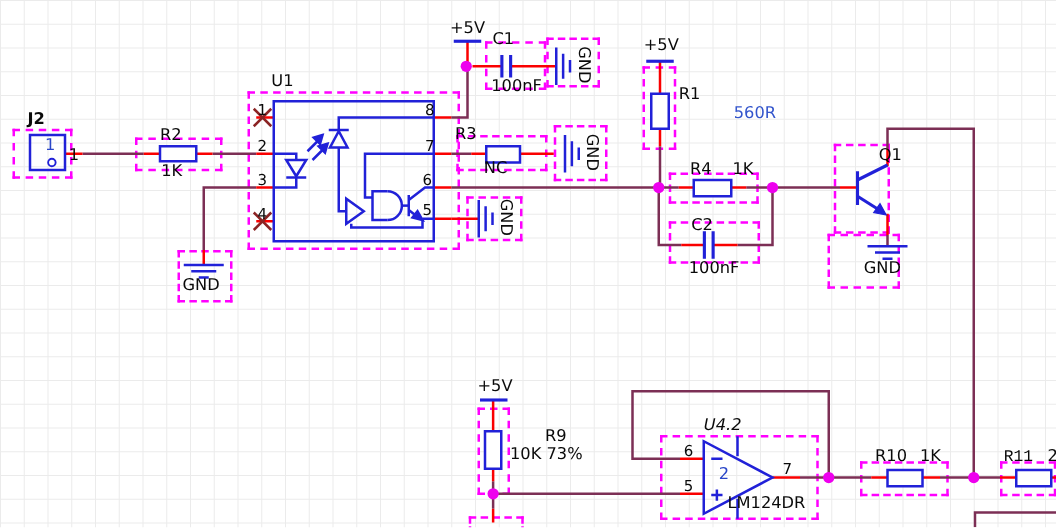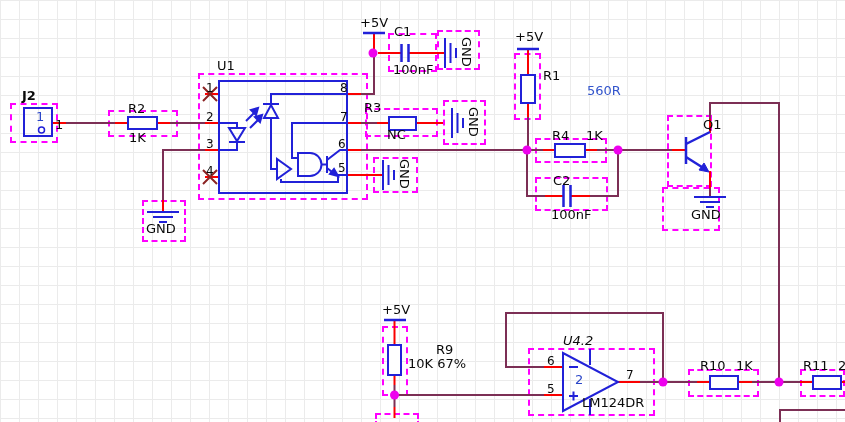--- a/index.html
+++ b/index.html
@@ -235,27 +235,27 @@
   <div class="lbl" style="left:552px;top:129px;">R4</div>
   <div class="lbl" style="left:586px;top:129px;">1K</div>
   <div class="lbl" style="left:553px;top:174px;">C2</div>
   <div class="lbl" style="left:551px;top:208px;">100nF</div>
 
   <div class="lbl" style="left:703px;top:118px;text-align:center;">Q1</div>
   <div class="lbl" style="left:691px;top:208px;">GND</div>
 
   <div class="lbl" style="left:382px;top:303px;">+5V</div>
   <div class="lbl" style="left:408px;top:343px;margin-left:28px;">R9</div>
-  <div class="lbl" style="left:408px;top:357px;">10K 67%</div>
+  <div class="lbl" style="left:408px;top:357px;">10K 73%</div>
 
   <div class="lbl" style="left:563px;top:334px;font-style:italic;">U4.2</div>
   <div class="lbl" style="left:582px;top:396px;">LM124DR</div>
   <div class="lbl blue" style="left:575px;top:373px;">2</div>
   <div class="pnum" style="left:547px;top:355px;">6</div>
   <div class="pnum" style="left:547px;top:383px;">5</div>
   <div class="pnum" style="left:626px;top:369px;">7</div>
 
   <div class="lbl" style="left:700px;top:359px;">R10</div>
   <div class="lbl" style="left:736px;top:359px;">1K</div>
-  <div class="lbl" style="left:803px;top:359px;">R11</div>
+  <div class="lbl" style="left:803px;top:359px;font-family:Liberation Mono, monospace;">R11</div>
   <div class="lbl" style="left:838px;top:359px;">2</div>
 
 </div>
 
 </body></html>

